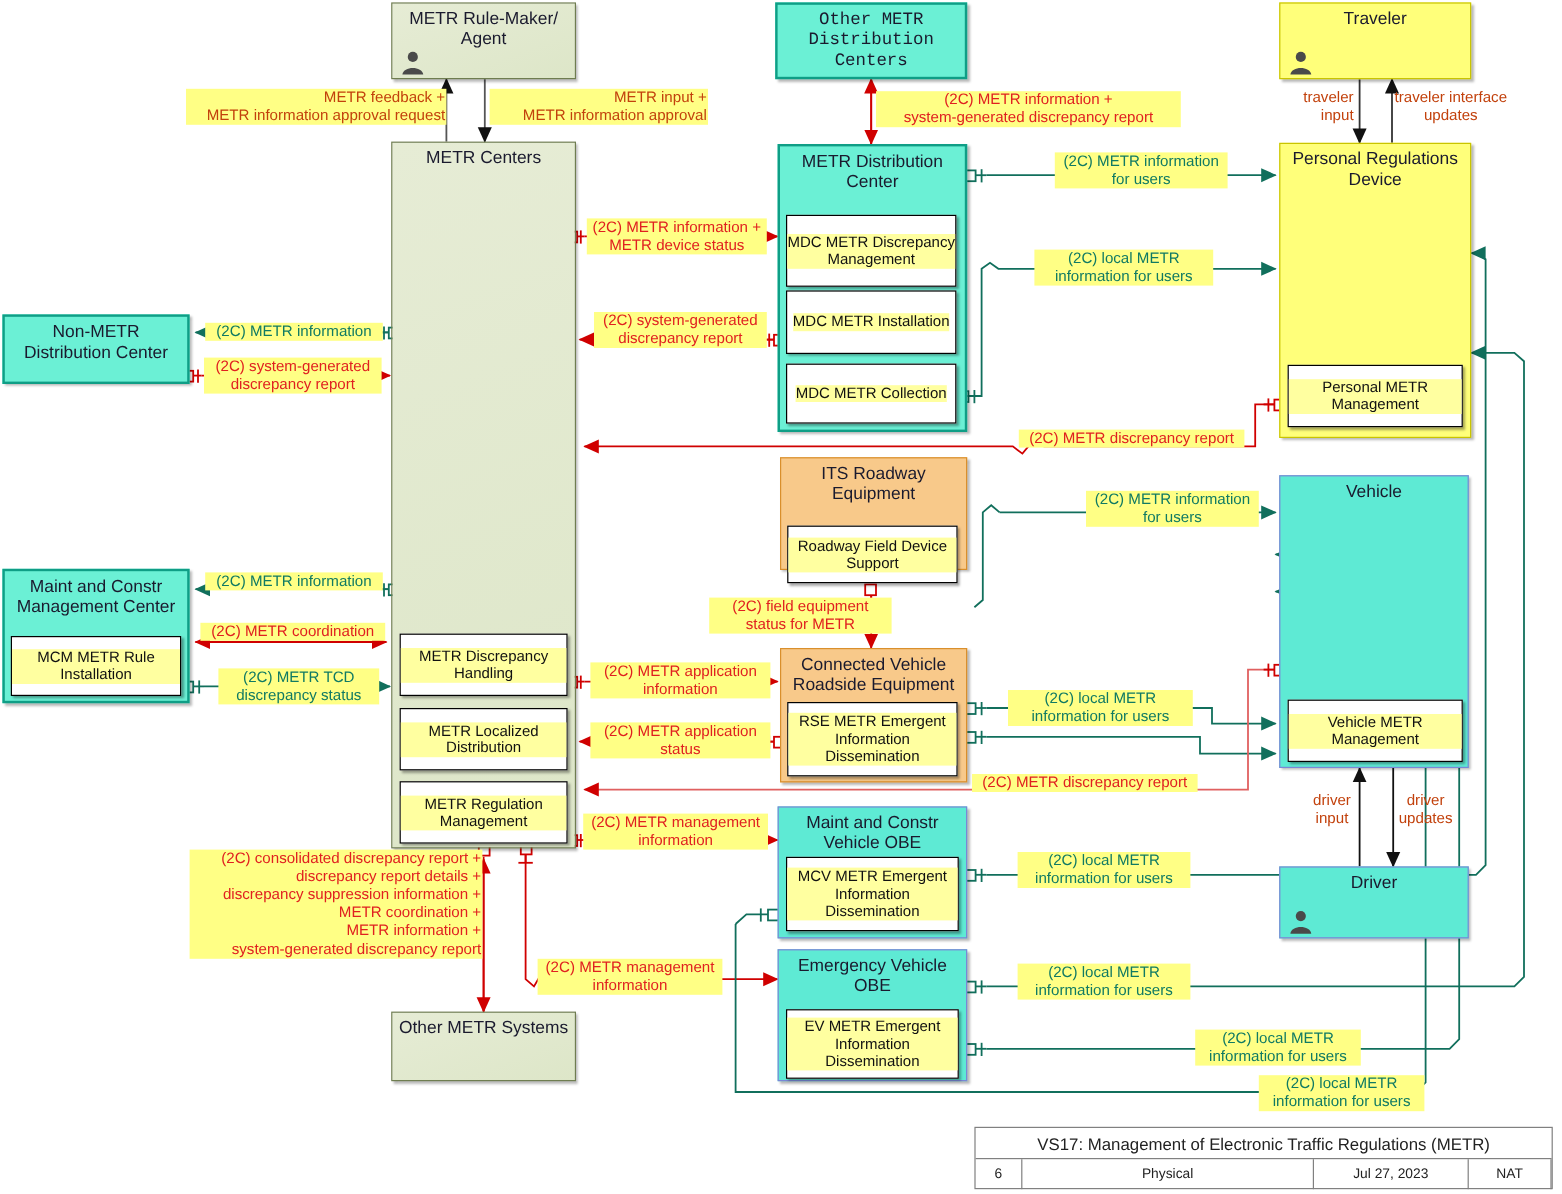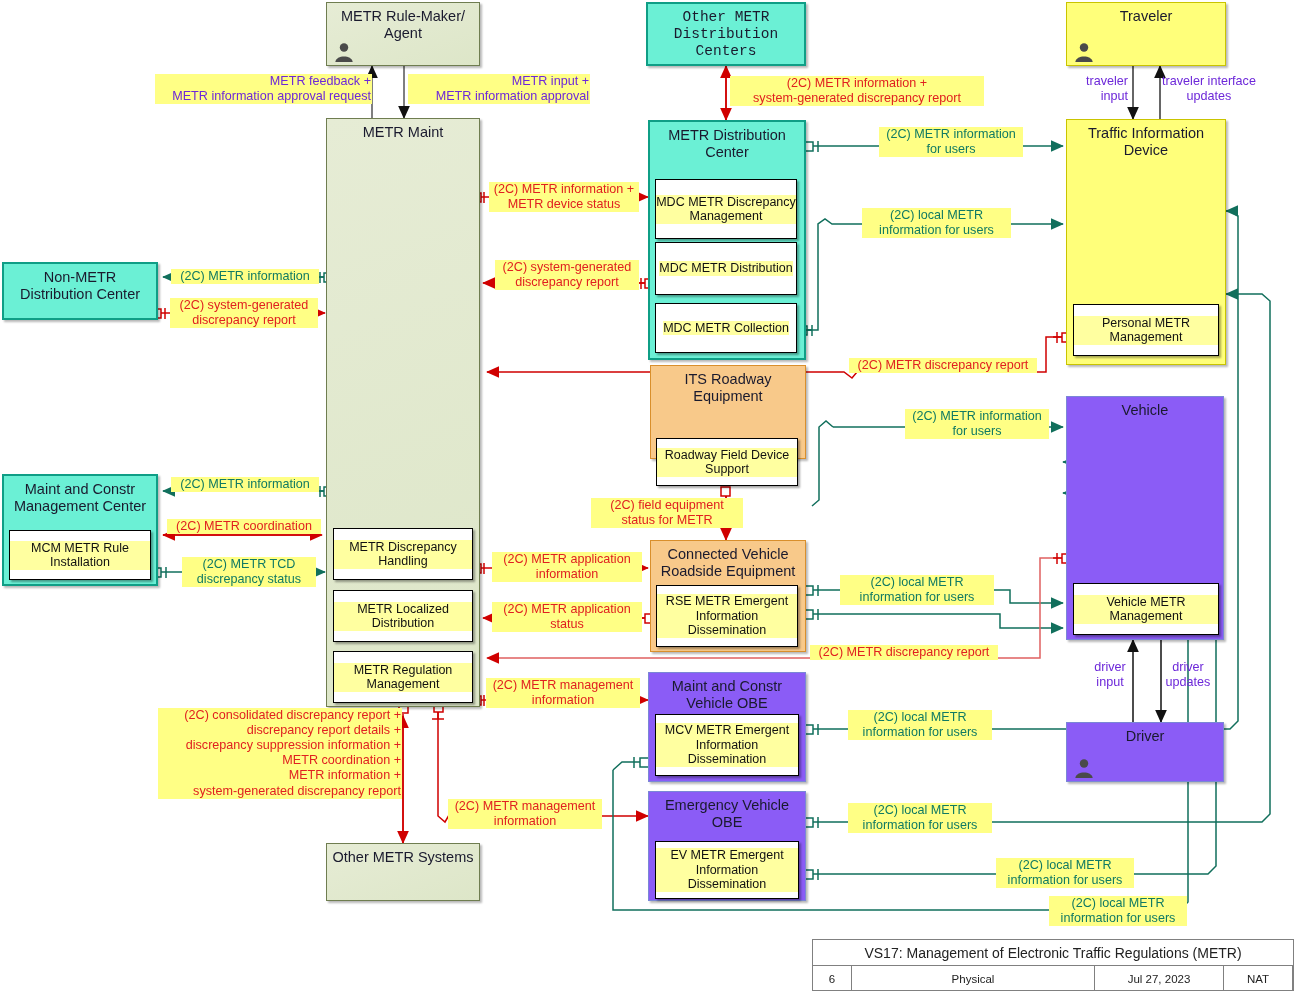--- a/index.html
+++ b/index.html
@@ -12,26 +12,26 @@
   .box .title{position:absolute;left:0;right:0;top:5px;text-align:center;
        font-size:14.5px;color:#1a1a2e;line-height:1.18;padding:0 4px;}
   .sub{position:absolute;box-sizing:border-box;background:#ffffff;border:1.6px solid #000;
        box-shadow:2px 2px 2px rgba(0,0,0,.35);display:flex;align-items:center;justify-content:center;}
   .sub span{display:inline;background:#ffffa0;font-size:12.5px;color:#111;text-align:center;line-height:1.16;}
 
   .green{background:linear-gradient(160deg,#e6ecd5,#dde6c8);border-color:#6f7d50;}
   .teal{background:#6bf0d5;border-color:#0f9e86;border-width:2px;}
   .yellow{background:#ffff7a;border-color:#c9c400;}
   .orange{background:#f8c98a;border-color:#d98f2c;}
-  .blue{background:#8b5cf6;border-color:#7a87d6;}
+  .blue{background:#5eead4;border-color:#7a87d6;}
 
   .lbl{position:absolute;background:#ffff85;font-size:12.6px;line-height:1.2;
        color:#e02020;padding:0 1px;white-space:pre;}
   .lbl.tealtxt{color:#107a63;}
-  .lbl.blacktxt{color:#6d28d9;background:transparent;}
+  .lbl.blacktxt{color:#c2410c;background:transparent;}
   .lbl.r{text-align:right;}
   .lbl.c{text-align:center;}
   .lbl.l{text-align:right;}
 
   .person{position:absolute;width:22px;height:22px;}
 
   
   #titleblock{position:absolute;left:812px;top:939px;width:482px;height:52px;
       border:1px solid #808080;background:#fff;box-sizing:border-box;}
   #tb-row1{height:25px;border-bottom:1px solid #808080;display:flex;align-items:center;
@@ -212,21 +212,21 @@
 
   <div class="box yellow" style="left:1066px;top:2px;width:160px;height:64px;">
     <div class="title">Traveler</div>
     <svg class="person" style="left:6px;bottom:2px;" viewBox="0 0 24 24">
       <circle cx="12" cy="7" r="4.6" fill="#4a4a4a"></circle>
         <path d="M2.5,23 C3.5,15 20.5,15 21.5,23 z" fill="#4a4a4a"></path>
     </svg>
   </div>
 
   <div class="box green" style="left:326px;top:118px;width:154px;height:589px;">
-    <div class="title">METR Maint</div>
+    <div class="title">METR Centers</div>
   </div>
   <div class="sub" style="left:333px;top:528px;width:140px;height:52px;">
     <span>METR Discrepancy
 Handling</span>
   </div>
   <div class="sub" style="left:333px;top:590px;width:140px;height:52px;">
     <span>METR Localized
 Distribution</span>
   </div>
   <div class="sub" style="left:333px;top:651px;width:140px;height:52px;">
@@ -238,41 +238,41 @@
     <div class="title">METR Distribution
 Center</div>
   </div>
   <div class="sub" style="left:655px;top:179px;width:142px;height:60px;">
     <span>MDC METR
 Discrepancy
 Management</span>
   </div>
   <div class="sub" style="left:655px;top:242px;width:142px;height:53px;">
     <span>MDC METR
-Distribution</span>
+Installation</span>
   </div>
   <div class="sub" style="left:655px;top:303px;width:142px;height:50px;">
     <span>MDC METR Collection</span>
   </div>
 
   <div class="box yellow" style="left:1066px;top:119px;width:160px;height:246px;">
-    <div class="title">Traffic Information
+    <div class="title">Personal Regulations
 Device</div>
   </div>
   <div class="sub" style="left:1073px;top:304px;width:146px;height:52px;">
     <span>Personal METR
 Management</span>
   </div>
 
   <div class="box teal" style="left:2px;top:262px;width:156px;height:58px;">
     <div class="title">Non-METR
 Distribution Center</div>
   </div>
 
-  <div class="box orange" style="left:650px;top:365px;width:156px;height:94px;">
+  <div class="box orange" style="left:650px;top:381px;width:156px;height:94px;">
     <div class="title">ITS Roadway
 Equipment</div>
   </div>
   <div class="sub" style="left:656px;top:438px;width:142px;height:48px;">
     <span>Roadway Field Device
 Support</span>
   </div>
 
   <div class="box blue" style="left:1066px;top:396px;width:158px;height:244px;">
     <div class="title">Vehicle</div>

